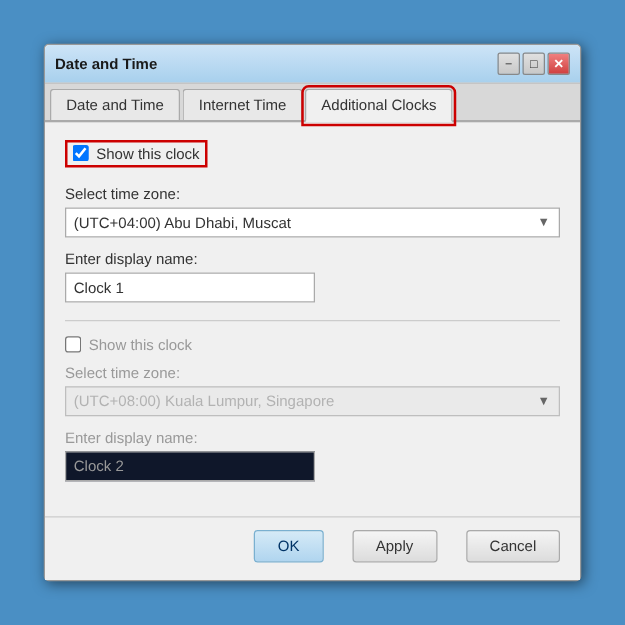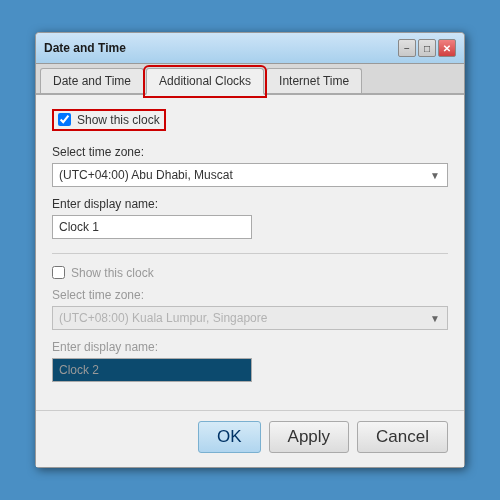--- a/index.html
+++ b/index.html
@@ -183,21 +183,21 @@
     input[type="text"] {
       width: 200px;
       padding: 4px 6px;
       border: 1px solid #aaa;
       background: white;
       font-size: 12px;
       color: #333;
     }
 
     input[type="text"].disabled {
-      background: #0c4a6e;
+      background: #0f172a;
       color: #999;
     }
 
     .divider {
       height: 1px;
       background: #ccc;
       margin: 12px 0;
     }
 
     .button-row {
@@ -207,23 +207,24 @@
       padding: 10px 16px 14px;
       background: #f0f0f0;
       border-top: 1px solid #ccc;
     }
 
     .btn {
       padding: 5px 18px;
       border: 1px solid #aaa;
       border-radius: 3px;
       background: linear-gradient(to bottom, #f5f5f5, #dcdcdc);
-      font-size: 17px;
-      cursor: pointer;
-      color: #333;
+      font-size: 12px;
+      cursor: pointer;
+      color: #333;
+      margin-left: 15px;
     }
 
     .btn.primary {
       background: linear-gradient(to bottom, #d5eaf7, #b0d5ef);
       border-color: #7ab0d0;
       color: #003366;
     }
 
     input[type="checkbox"] {
       width: 13px;
@@ -240,22 +241,22 @@
     <span class="title-bar-title">Date and Time</span>
     <div class="title-bar-controls">
       <div class="title-bar-btn">−</div>
       <div class="title-bar-btn">□</div>
       <div class="title-bar-btn close">✕</div>
     </div>
   </div>
 
   <div class="tabs">
     <div class="tab">Date and Time</div>
+    <div class="tab">Internet Time</div>
     <div class="tab active">Additional Clocks</div>
-    <div class="tab">Internet Time</div>
   </div>
 
   <div class="content">
 
     <div class="section">
       <div class="checkbox-row highlighted">
         <input type="checkbox" checked="" id="clock1-cb" style="">
         <label for="clock1-cb" class="checkbox-label">Show this clock</label>
       </div>
       <div style="margin-top:8px;">

